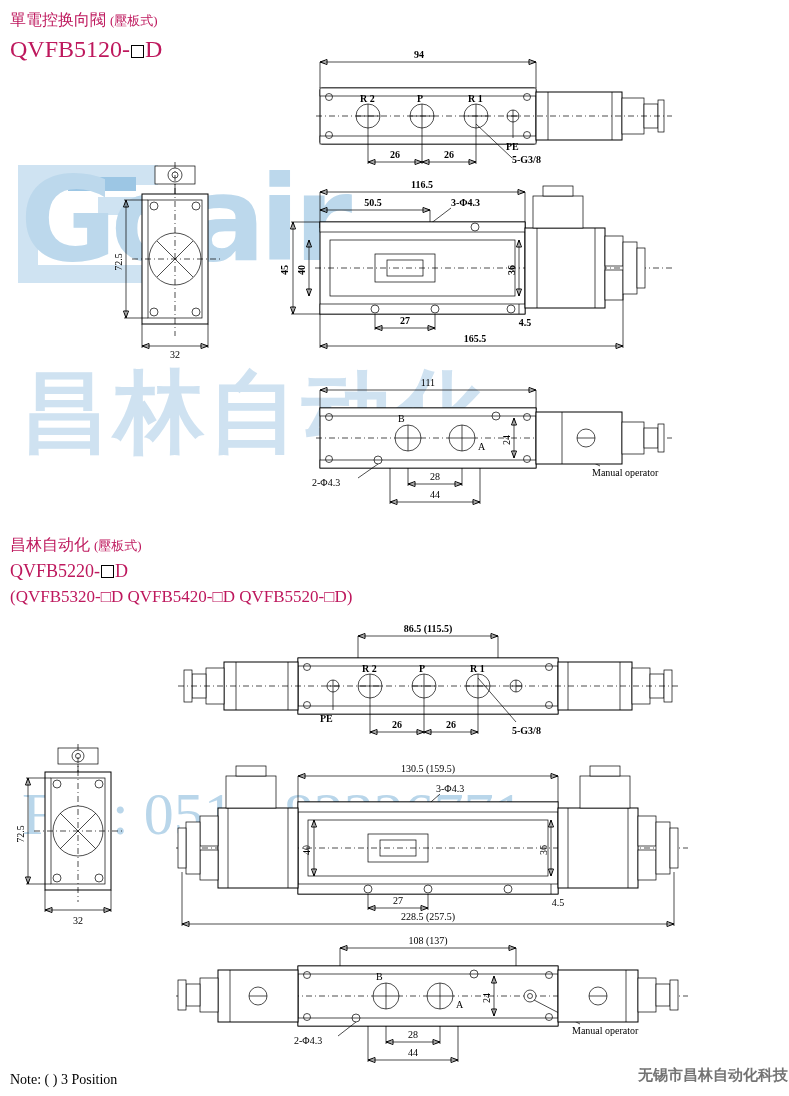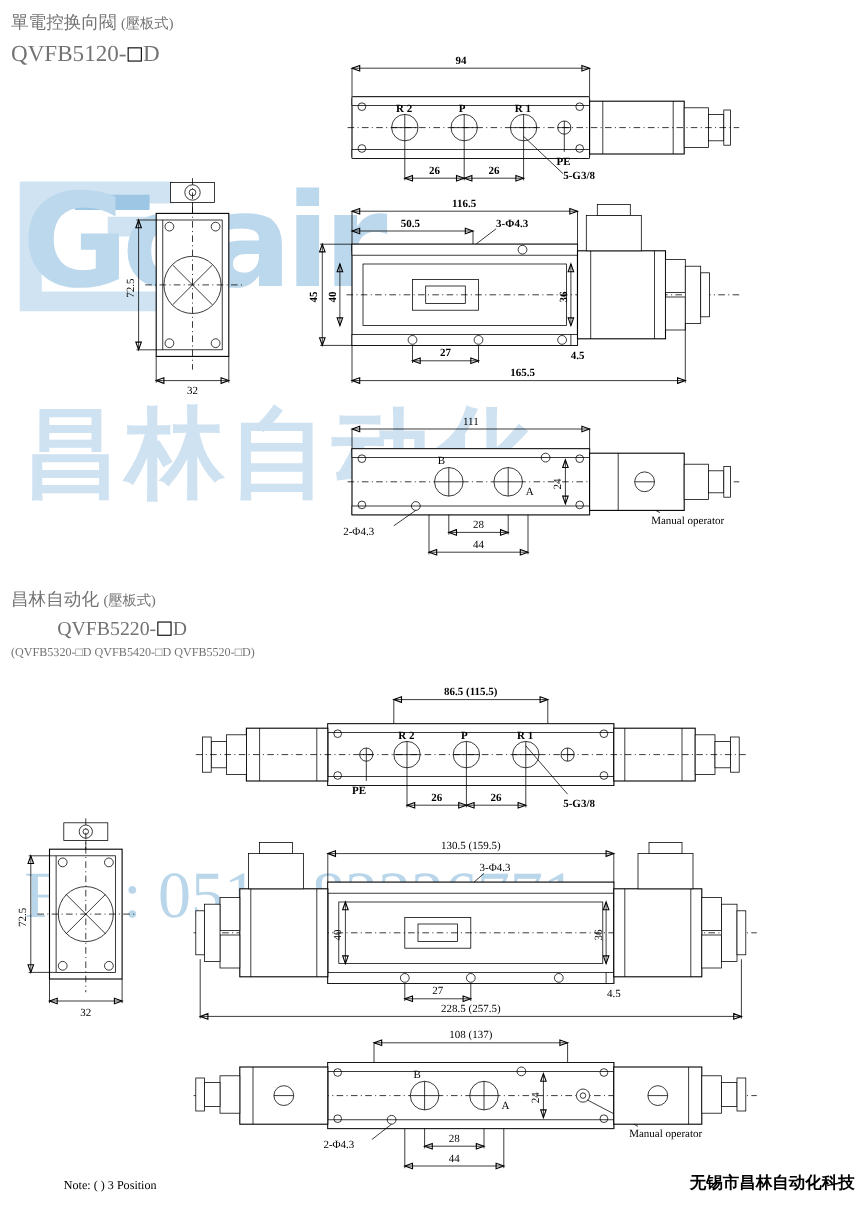--- a/index.html
+++ b/index.html
@@ -8,31 +8,31 @@
 
   
   .wm{position:absolute;pointer-events:none;}
   .wm-logo{left:8px;top:155px;width:400px;height:130px;}
   .wm-goair{left:20px;top:150px;font-family:"DejaVu Sans",sans-serif;font-size:118px;font-weight:700;color:#bcd8ec;letter-spacing:-6px;}
   .wm-cn{left:20px;top:352px;font-family:"DejaVu Sans",sans-serif;font-size:90px;font-weight:700;color:#cfe2f1;letter-spacing:4px;white-space:nowrap;}
   .wm-tel{left:22px;top:690px;font-family:"Liberation Serif",serif;font-size:60px;color:#b9d6ea;white-space:nowrap;}
   .wm-fax{left:22px;top:780px;font-family:"Liberation Serif",serif;font-size:60px;color:#b9d6ea;white-space:nowrap;}
 
   
-  .hd{position:absolute;font-family:"Liberation Serif",serif;color:#737373;white-space:nowrap;}
+  .hd{position:absolute;font-family:"Liberation Serif",serif;color:#be185d;white-space:nowrap;}
   .hd-1{left:10px;top:10px;font-size:16px;}
-  .hd-2{left:10px;top:36px;font-size:21px;}
+  .hd-2{left:10px;top:36px;font-size:24px;}
   .hd-3{left:10px;top:535px;font-size:16px;}
-  .hd-4{left:10px;top:561px;font-size:18px;margin-left:42px;}
-  .hd-5{left:10px;top:587px;font-size:11px;}
+  .hd-4{left:10px;top:561px;font-size:18px;}
+  .hd-5{left:10px;top:587px;font-size:17px;}
   .sm{font-size:13px;}
   .sqbox{display:inline-block;width:11px;height:11px;border:1px solid #000;vertical-align:-1px;margin:0 1px;}
 
-  .note{position:absolute;left:10px;top:1072px;font-size:11px;font-family:"Liberation Serif",serif;margin-left:48px;}
-  .corp{position:absolute;right:12px;top:1066px;font-size:15px;font-weight:700;font-family:"DejaVu Sans",sans-serif;color:#000000;}
+  .note{position:absolute;left:10px;top:1072px;font-size:14px;font-family:"Liberation Serif",serif;}
+  .corp{position:absolute;right:1px;top:1066px;font-size:15px;font-weight:700;font-family:"DejaVu Sans",sans-serif;color:#737373;}
 
   
   .dw{position:absolute;}
   svg{display:block;overflow:visible;}
   .ln{stroke:#000;stroke-width:1;fill:none;}
   .lnt{stroke:#000;stroke-width:.7;fill:none;}
   .dash{stroke:#000;stroke-width:.7;fill:none;stroke-dasharray:6 3 1 3;}
   .fillw{fill:#fff;stroke:#000;stroke-width:1;}
   .fillw-t{fill:#fff;stroke:#000;stroke-width:.7;}
   .dimtxt{font-family:"Liberation Serif",serif;font-size:10px;fill:#000;}

